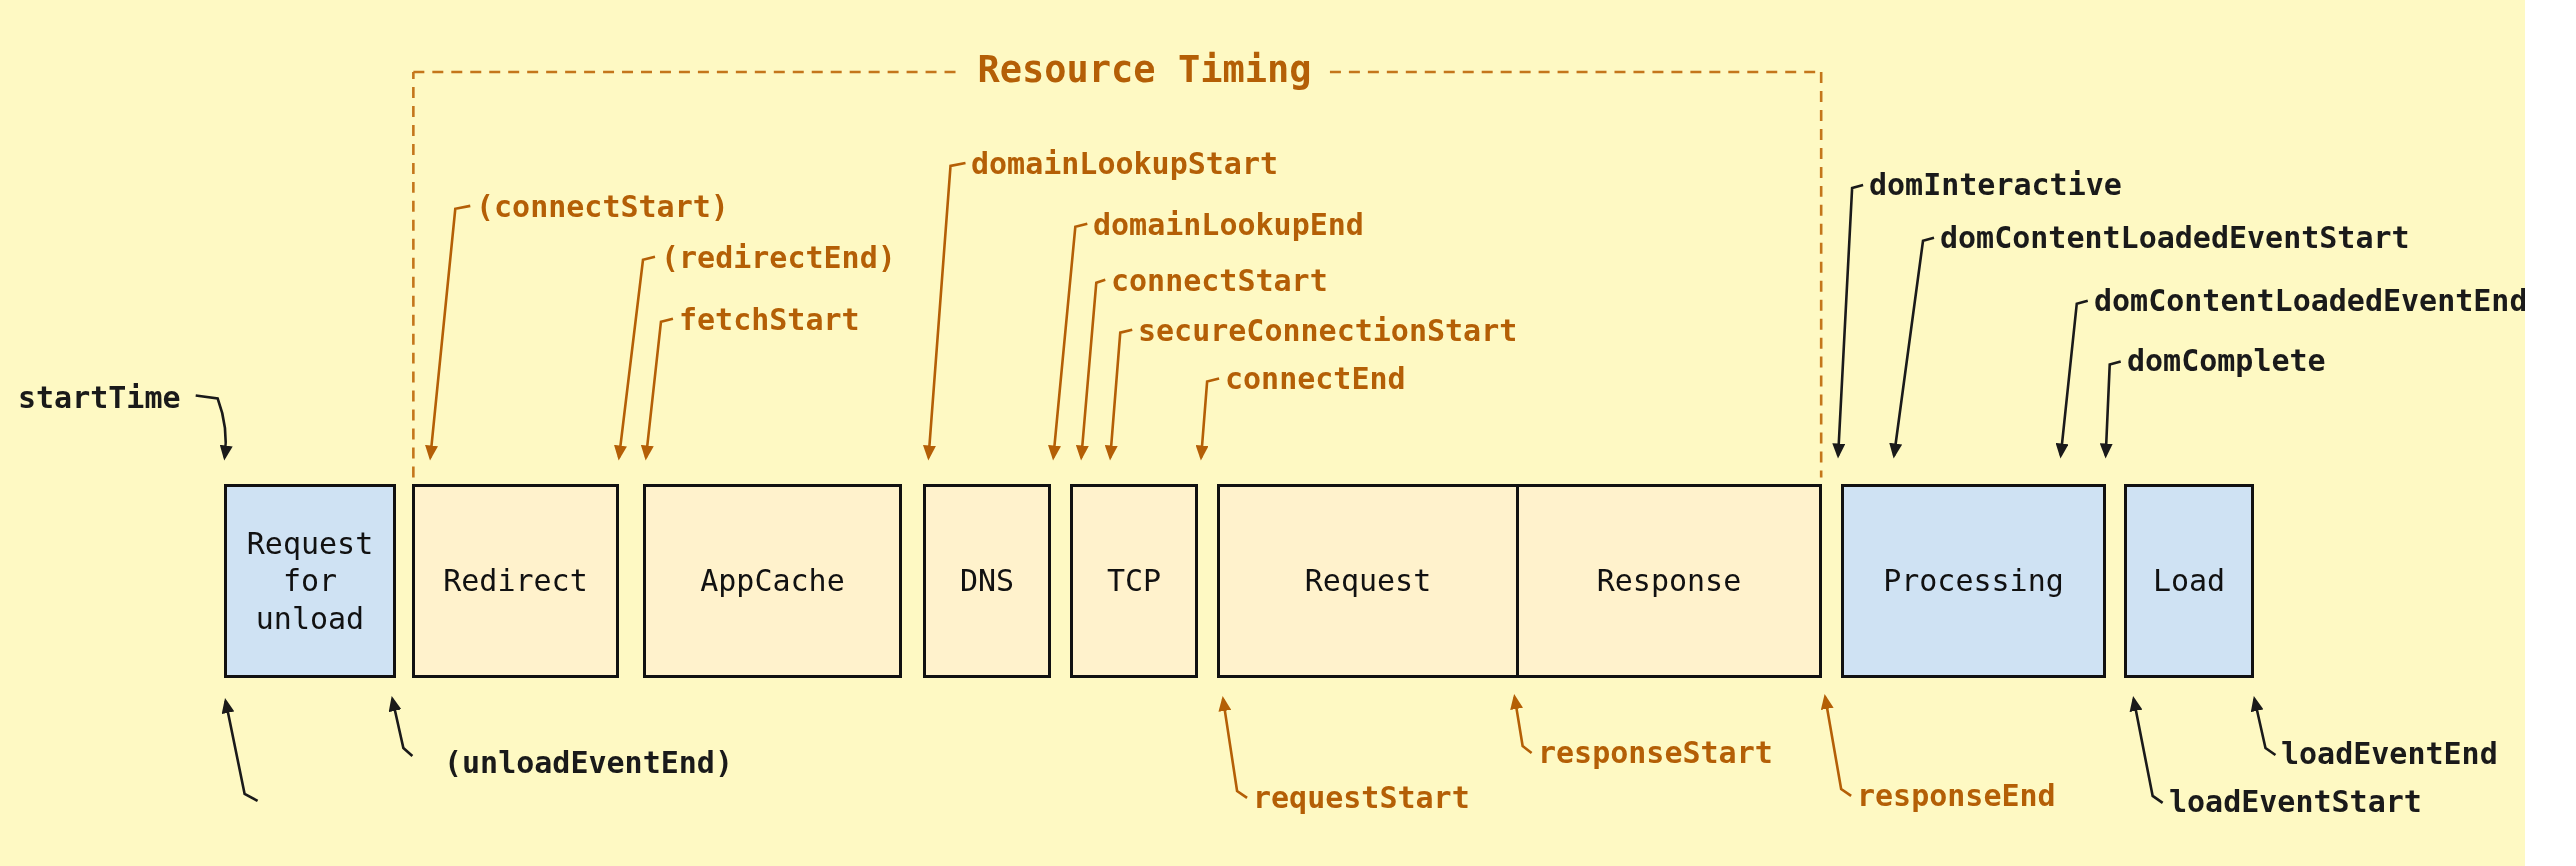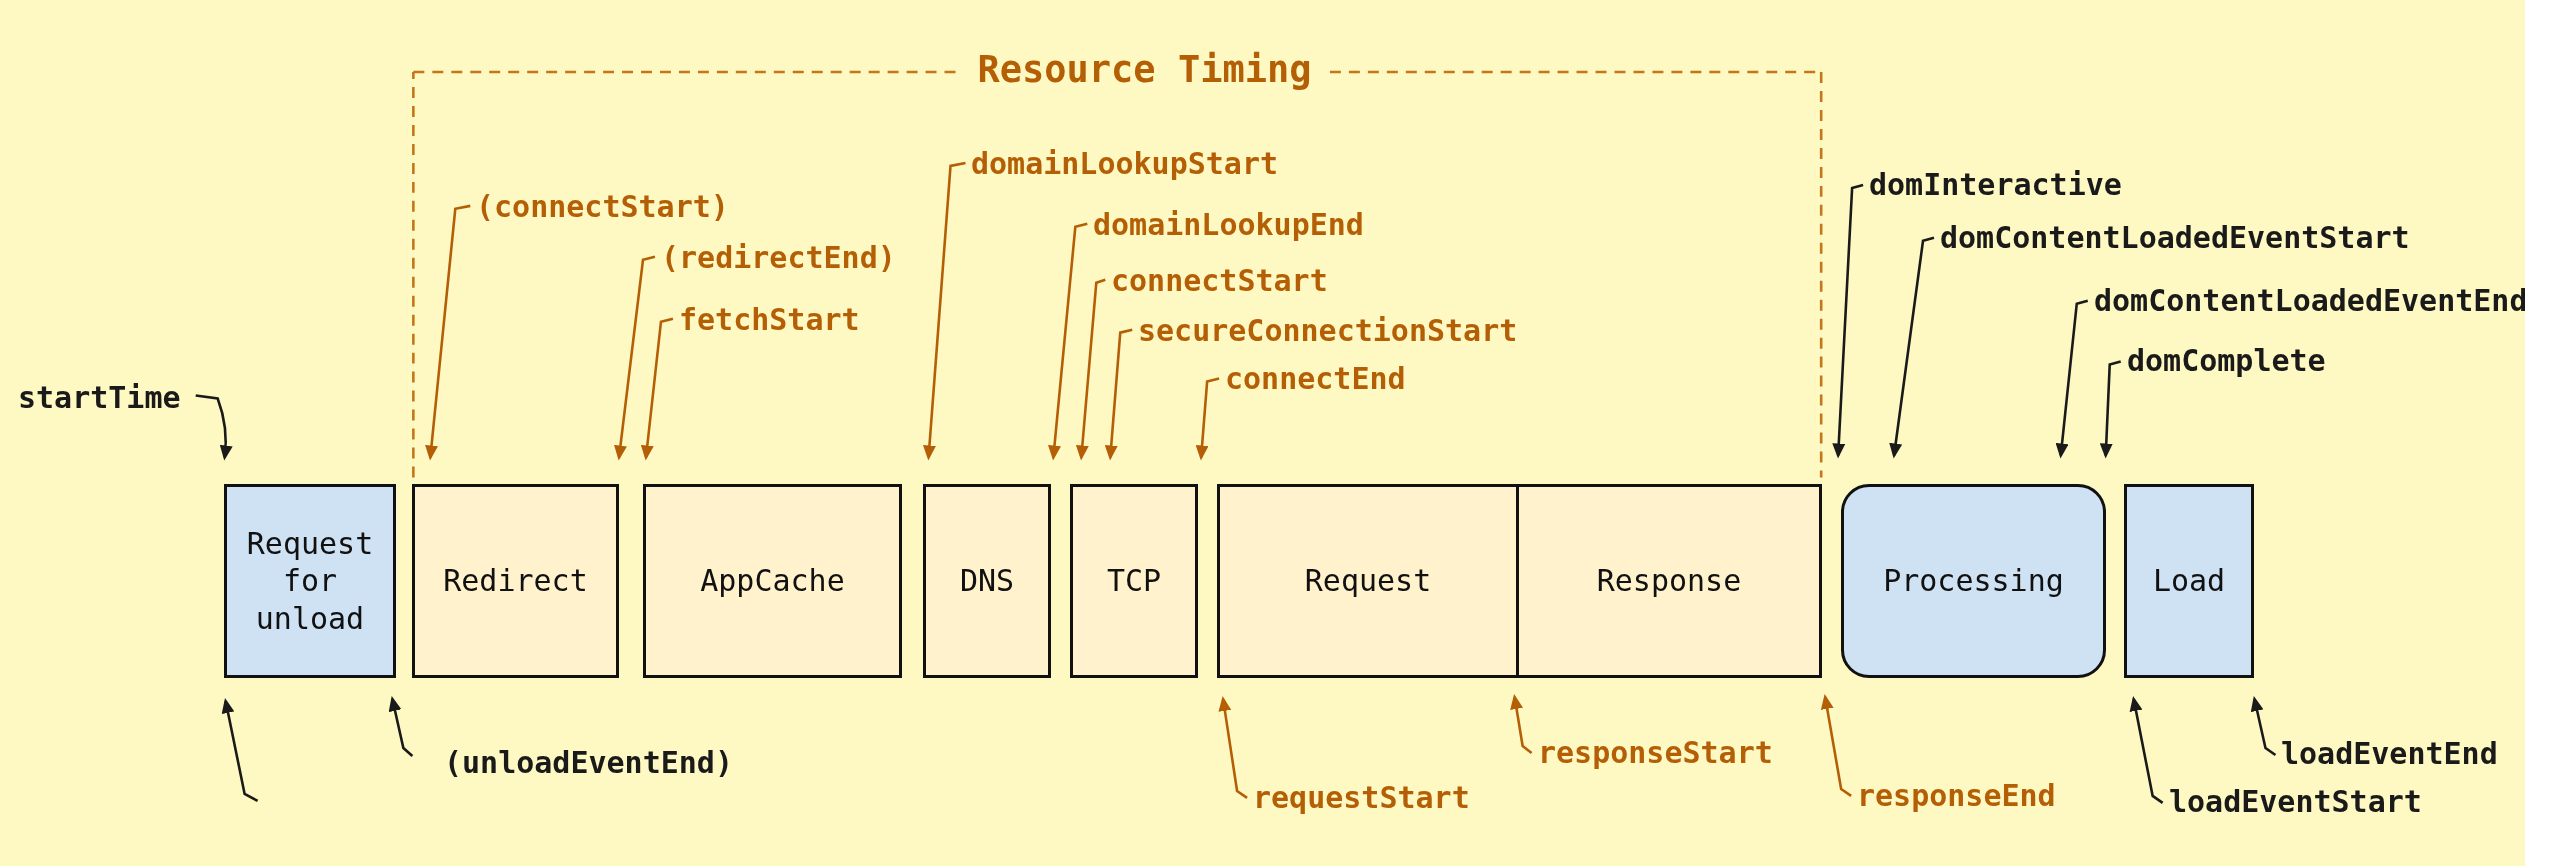--- a/index.html
+++ b/index.html
@@ -92,21 +92,21 @@
 
   <div class="box blue" style="left:224px;width:172px;">Request
 for
 unload</div>
   <div class="box cream" style="left:412px;width:207px;">Redirect</div>
   <div class="box cream" style="left:643px;width:259px;">AppCache</div>
   <div class="box cream" style="left:923px;width:128px;">DNS</div>
   <div class="box cream" style="left:1070px;width:128px;">TCP</div>
   <div class="box cream" style="left:1217px;width:302px;">Request</div>
   <div class="box cream" style="left:1516px;width:306px;">Response</div>
-  <div class="box blue" style="left:1841px;width:265px;border-radius:28px;">Processing</div>
+  <div class="box blue" style="left:1841px;width:265px;">Processing</div>
   <div class="box blue" style="left:2124px;width:130px;">Load</div>
 
   <div class="lbl black" style="left:18px;top:379px;text-align:right;">startTime</div>
   <div class="lbl black" style="left:444px;top:736px;margin-top:8px;">(unloadEventEnd)</div>
   <div class="lbl orange" style="left:476px;top:188px;">(connectStart)</div>
   <div class="lbl orange" style="left:661px;top:239px;">(redirectEnd)</div>
   <div class="lbl orange" style="left:679px;top:301px;">fetchStart</div>
   <div class="lbl orange" style="left:971px;top:145px;">domainLookupStart</div>
   <div class="lbl orange" style="left:1093px;top:206px;">domainLookupEnd</div>
   <div class="lbl orange" style="left:1111px;top:262px;">connectStart</div>

